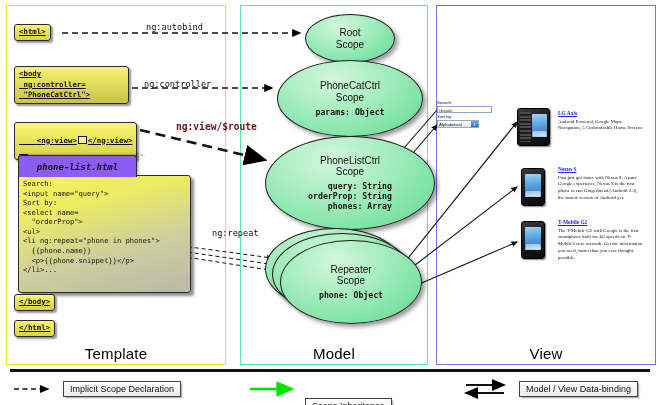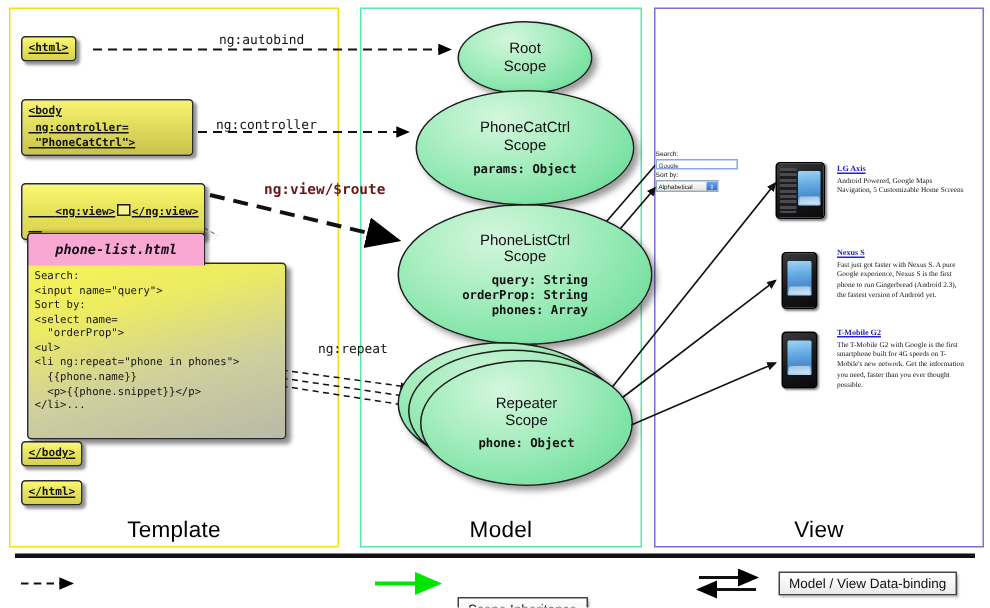--- a/index.html
+++ b/index.html
@@ -27,21 +27,21 @@
        background:linear-gradient(180deg,#f8f470 0%,#ddd85a 55%,#c9c24c 100%);}
   #tag-ngview{left:14px;top:122px;}
   #tag-bodyclose{left:14px;top:294px;}
   #tag-htmlclose{left:14px;top:320px;}
   .ng-box{display:inline-block;width:7px;height:6px;border:1.3px solid #1a1a1a;
           background:#f7f28f;vertical-align:middle;margin:0 1px;}
 
   
   #callout{position:absolute;left:18px;top:155px;width:175px;height:140px;}
   #callout-head{position:absolute;left:0;top:0;width:117px;height:21px;
-      background:#f9a8d4;border:1.4px solid #2b2b2b;border-bottom:none;border-radius:3px 3px 0 0;
+      background:#8b5cf6;border:1.4px solid #2b2b2b;border-bottom:none;border-radius:3px 3px 0 0;
       box-shadow:2px -1px 2px rgba(0,0,0,.25);
       display:flex;align-items:center;justify-content:center;
       font-family:"DejaVu Sans Mono","Liberation Mono",monospace;
       font-weight:bold;font-style:italic;font-size:9px;color:#111;z-index:3;}
   #callout-body{position:absolute;left:0;top:20px;width:173px;height:118px;
       background:linear-gradient(165deg,#f7f356 0%,#eceb63 28%,#cfcf9e 62%,#b9b9a8 100%);
       border:1.4px solid #2b2b2b;border-radius:0 3px 3px 3px;
       box-shadow:3px 3px 3px rgba(0,0,0,.45);
       font-family:"DejaVu Sans Mono","Liberation Mono",monospace;
       font-size:7.1px;line-height:1.35;color:#151515;
@@ -276,20 +276,24 @@
       <div class="phone-screen"></div>
     </div>
     <div class="phone-text" style="left:558px;top:219px;">
       <div class="phone-title">T-Mobile G2</div>
       <div class="phone-snippet">The T-Mobile G2 with Google is the first smartphone built for 4G speeds on T-Mobile's new network. Get the information you need, faster than you ever thought possible.</div>
     </div>
   </div>
 
   <div id="legend-rule"></div>
 
+  <div class="lg-item" id="lg1">
+    <span style="width:42px;display:inline-block"></span>
+    <span class="lg-box">Implicit Scope Declaration</span>
+  </div>
   <div class="lg-item" id="lg2">
     <span style="width:48px;display:inline-block"></span>
     <span class="lg-box">Scope Inheritance</span>
   </div>
   <div class="lg-item" id="lg3">
     <span style="width:46px;display:inline-block"></span>
     <span class="lg-box">Model / View Data-binding</span>
   </div>
 
 </div>

